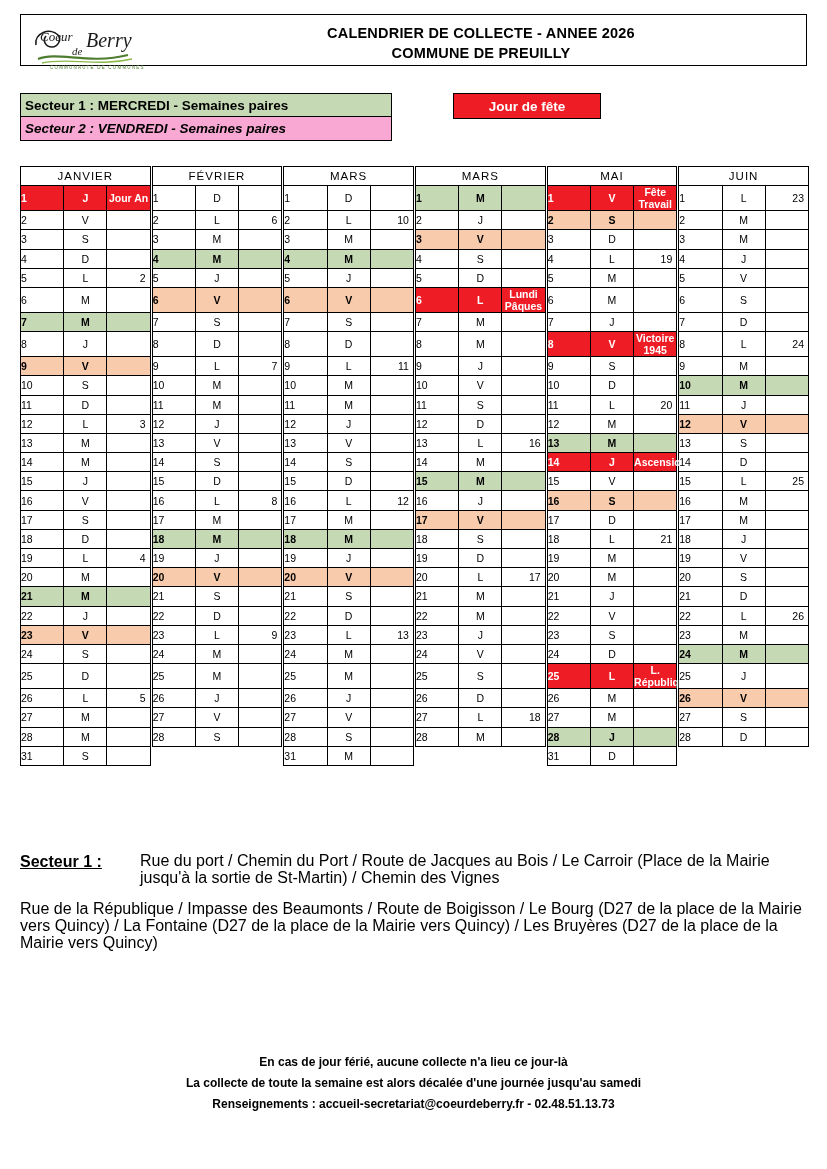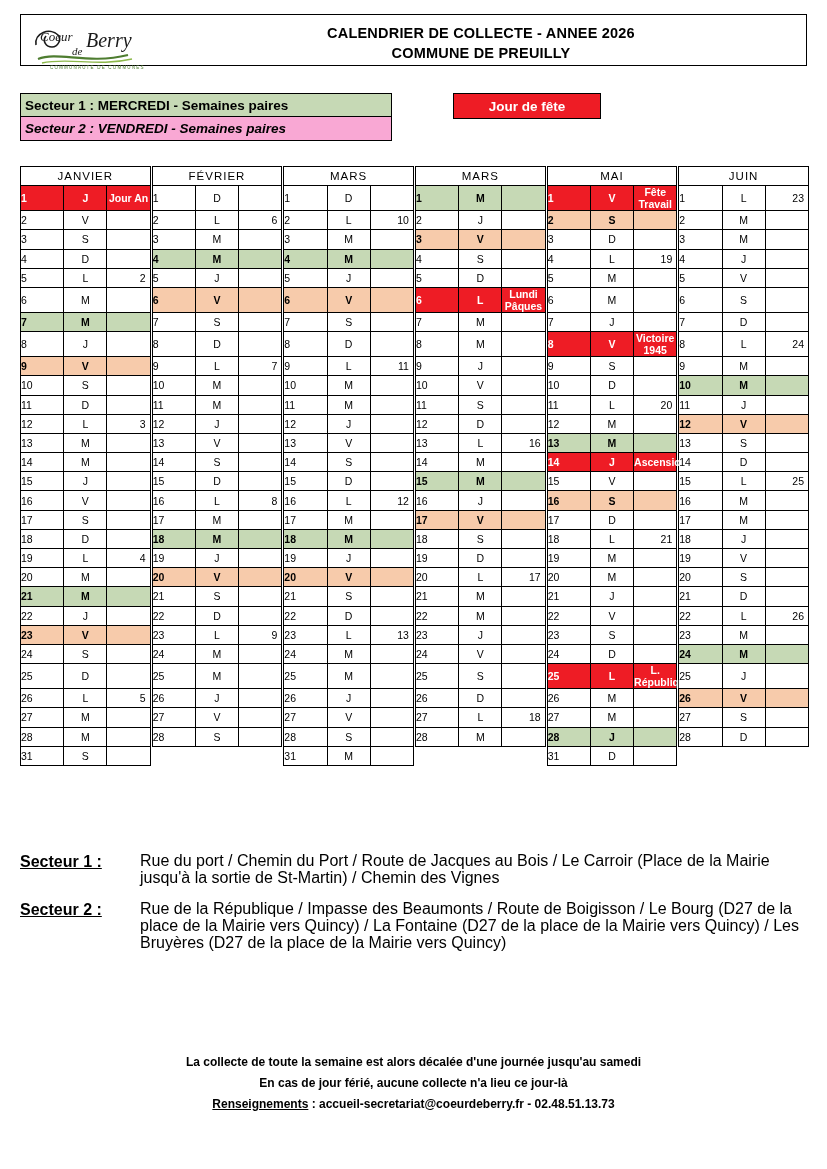--- a/index.html
+++ b/index.html
@@ -37,21 +37,21 @@
   .empty{border:none !important;background:#fff;}
 
   
   .details{position:absolute;left:20px;top:852px;width:787px;font-size:16px;line-height:17px;}
   .det-row{display:flex;margin-bottom:14px;}
   .det-label{width:120px;font-weight:bold;text-decoration:underline;flex:none;padding-top:1px;}
   .det-text{flex:1;}
 
   
   .footer{position:absolute;left:20px;top:1052px;width:787px;text-align:center;font-size:12px;font-weight:bold;line-height:21px;}
-  .footer .u{text-decoration:underline;margin-top:36px;}
+  .footer .u{margin-top:36px;}
 </style>
 </head>
 <body>
 
 <div class="page">
 
   <div class="header-box">
     <div class="logo">
       <svg width="120" height="52" viewBox="0 0 120 52" aria-hidden="true">
         <path d="M8 26 C6 14, 22 8, 30 16 C34 20, 30 28, 24 28 C18 28, 14 22, 18 17" fill="none" stroke="#1a1a1a" stroke-width="1.6"></path>
@@ -819,24 +819,23 @@
         </tr>
       </tbody>
   </table>
 
   <div class="details">
     <div class="det-row">
       <div class="det-label">Secteur 1 :</div>
       <div class="det-text">Rue du port / Chemin du Port / Route de Jacques au Bois / Le Carroir (Place de la Mairie jusqu'à la sortie de St-Martin) / Chemin des Vignes</div>
     </div>
     <div class="det-row">
-      <div class="det-label">Secteur 2 :</div>
       <div class="det-text">Rue de la République / Impasse des Beaumonts / Route de Boigisson / Le Bourg (D27 de la place de la Mairie vers Quincy) / La  Fontaine (D27 de la place de la Mairie vers Quincy) / Les Bruyères (D27 de la place de la Mairie vers Quincy)</div>
     </div>
   </div>
 
   <div class="footer">
+    <div>En cas de jour férié, aucune collecte n'a lieu ce jour-là</div>
     <div>La collecte de toute la semaine est alors décalée d'une journée jusqu'au samedi</div>
-    <div>En cas de jour férié, aucune collecte n'a lieu ce jour-là</div>
     <div><span class="u">Renseignements</span><span> : accueil-secretariat@coeurdeberry.fr - 02.48.51.13.73</span></div>
   </div>
 
 </div>
 
 </body></html>

